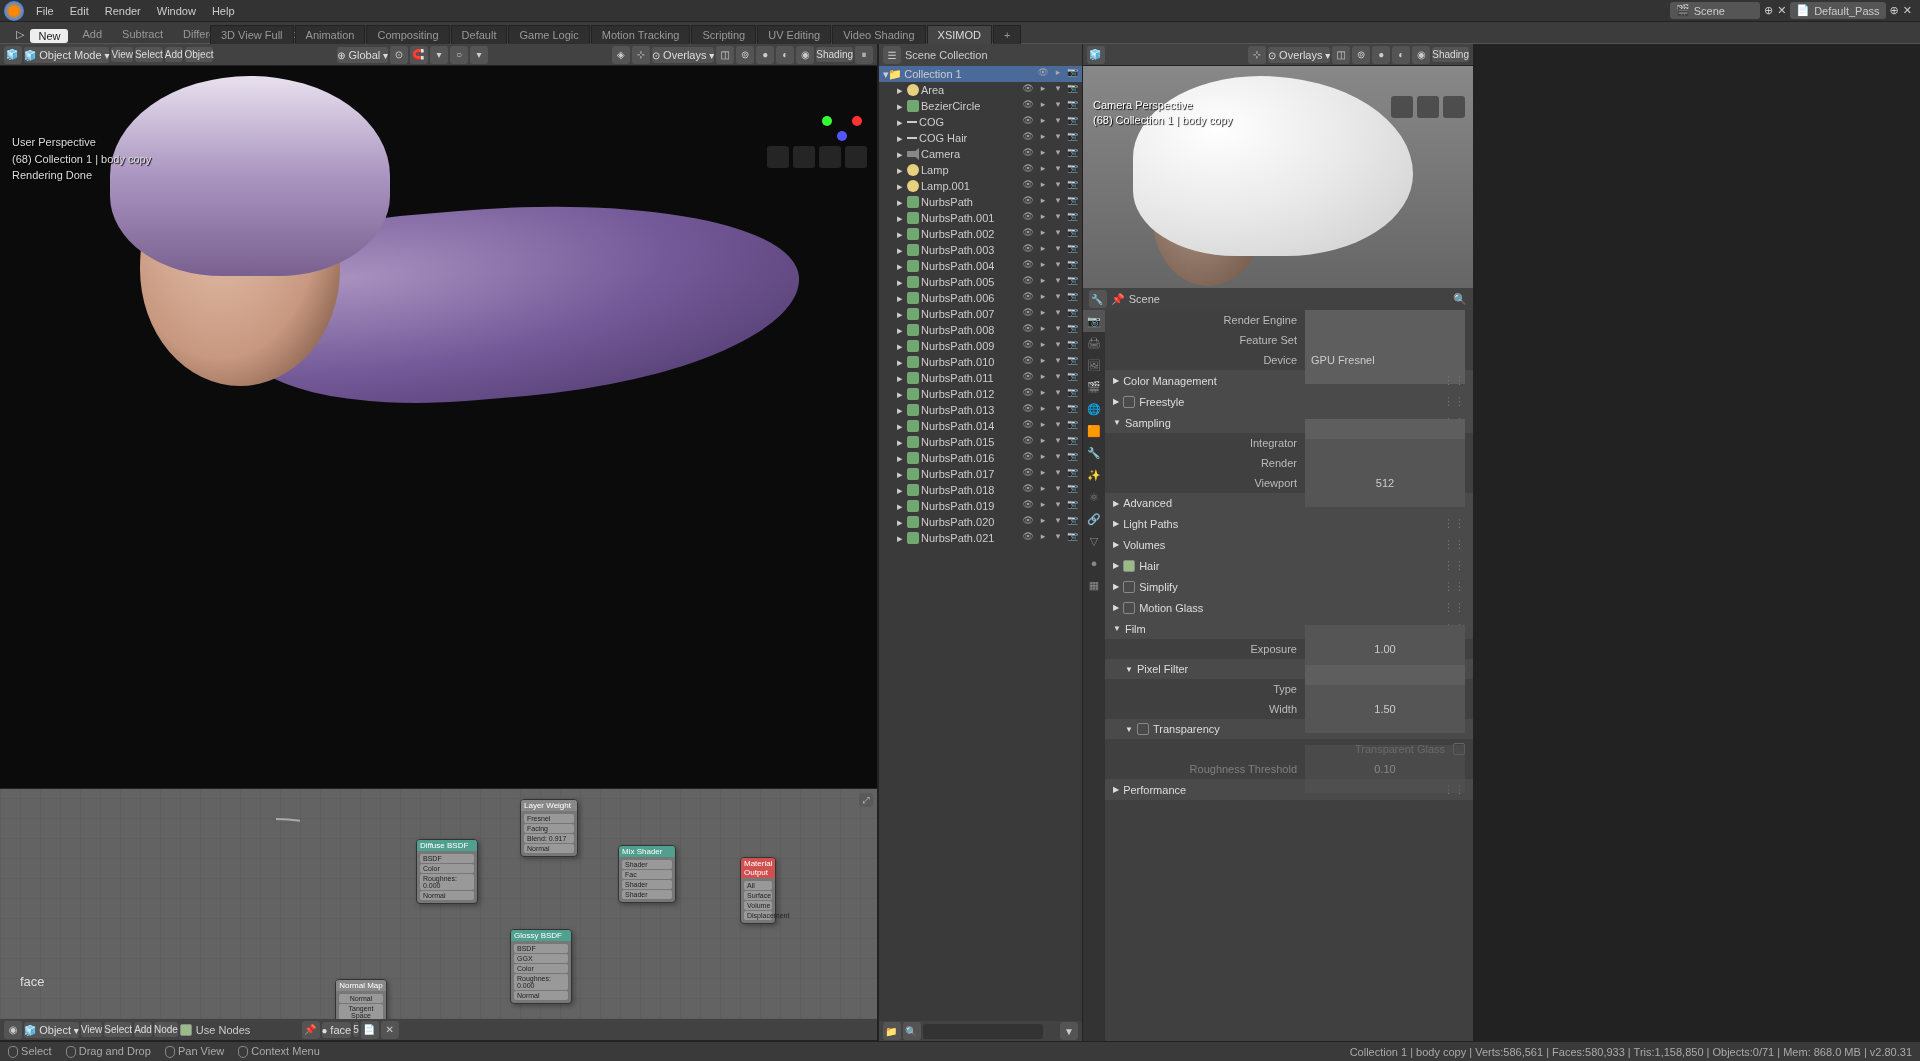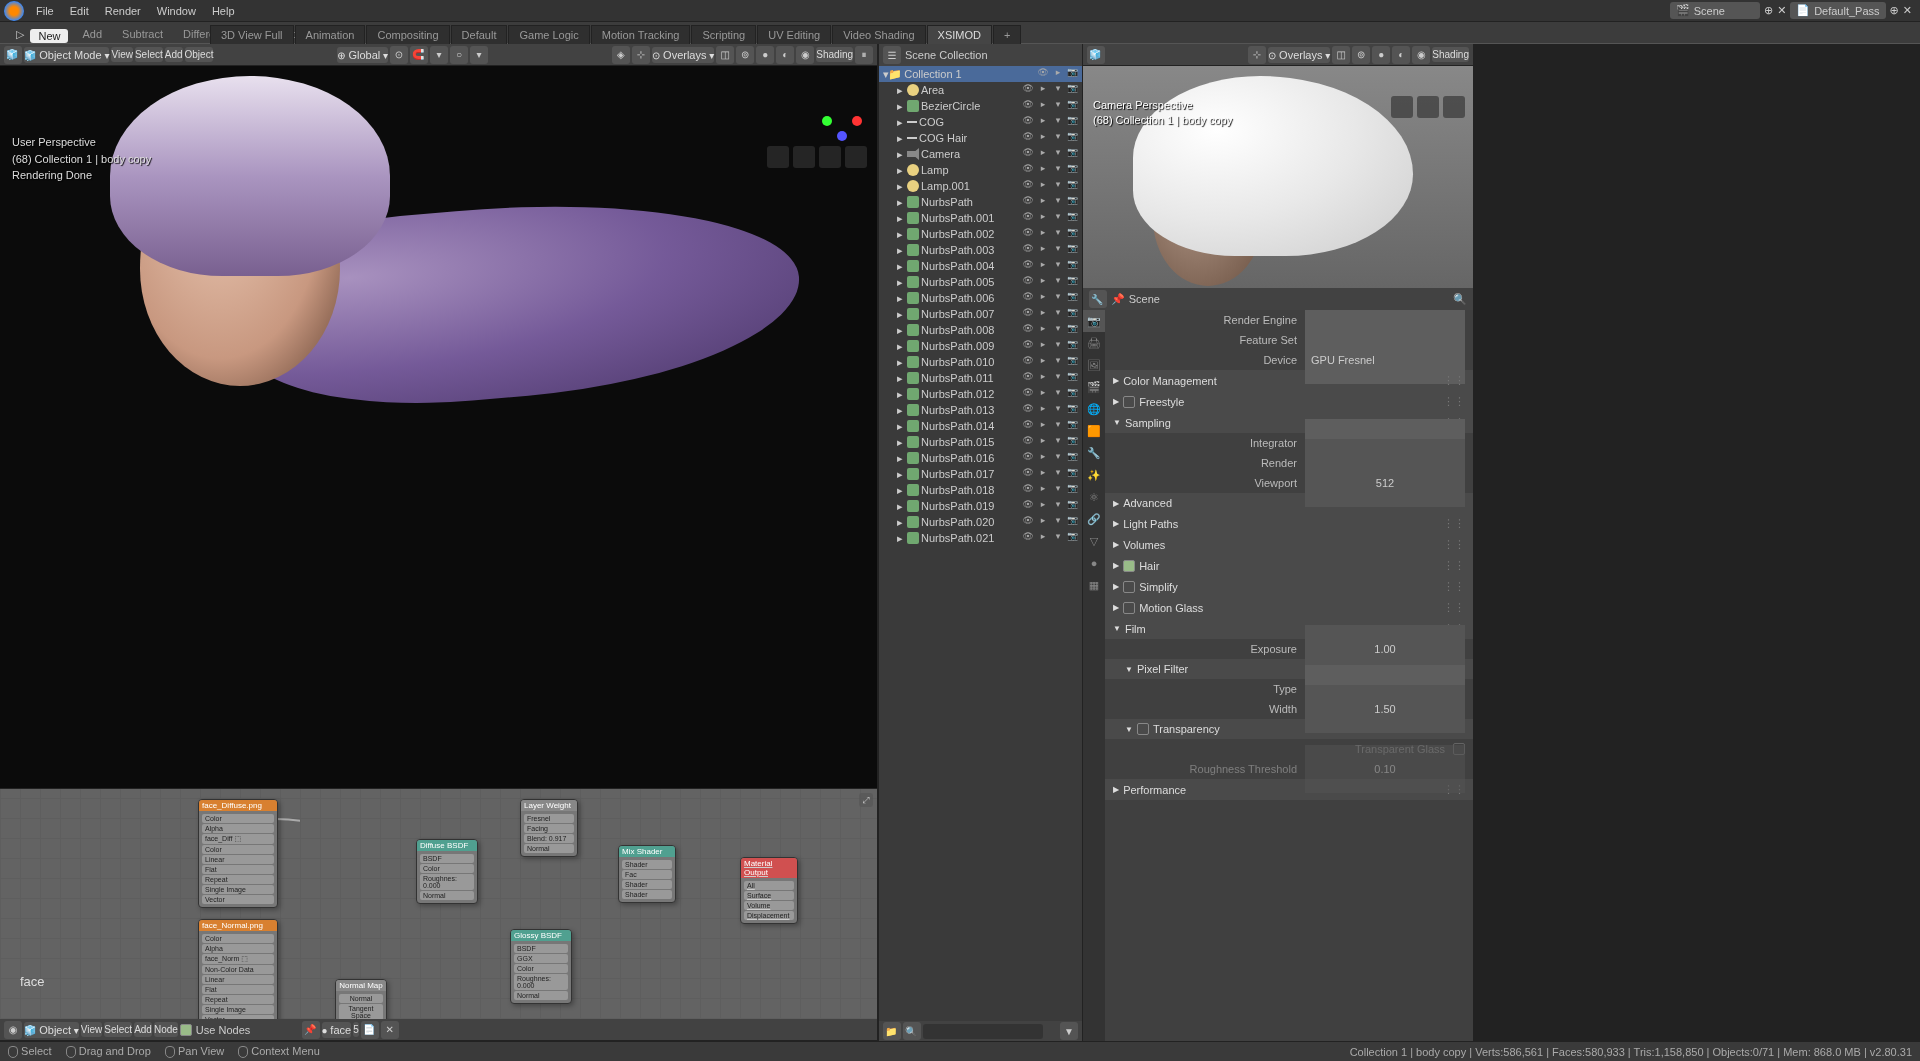--- a/index.html
+++ b/index.html
@@ -720,48 +720,20 @@
         <path d="M 276 30 C 350 30 350 70 416 70" stroke="#aaa" stroke-width="2" fill="none"></path>
         <path d="M 276 160 C 310 160 310 205 335 205" stroke="#aaa" stroke-width="2" fill="none"></path>
         <path d="M 276 160 C 360 160 380 175 510 175" stroke="#aaa" stroke-width="2" fill="none"></path>
         <path d="M 395 200 C 440 200 440 90 460 90" stroke="#aaa" stroke-width="2" fill="none"></path>
         <path d="M 395 200 C 460 200 470 190 508 190" stroke="#aaa" stroke-width="2" fill="none"></path>
         <path d="M 478 65 C 560 65 560 85 618 85" stroke="#aaa" stroke-width="2" fill="none"></path>
         <path d="M 572 155 C 600 155 600 100 618 100" stroke="#aaa" stroke-width="2" fill="none"></path>
         <path d="M 576 35 C 600 35 600 75 618 75" stroke="#aaa" stroke-width="2" fill="none"></path>
         <path d="M 675 70 C 720 70 720 80 740 80" stroke="#aaa" stroke-width="2" fill="none"></path>
       </svg>
-      <div class="node" style="left:198px;top:10px;width:80px;">
-          <div class="node-hdr n-orange">face_Diffuse.png</div>
-          <div class="node-body" id="nb-tex1">
-            <div class="nr">Color</div>
-            <div class="nr">Alpha</div>
-            <div class="nr">face_Diff ⬚</div>
-            <div class="nr">Color</div>
-            <div class="nr">Linear</div>
-            <div class="nr">Flat</div>
-            <div class="nr">Repeat</div>
-            <div class="nr">Single Image</div>
-            <div class="nr">Vector</div>
-          </div>
-        </div>
-      <div class="node" style="left:198px;top:130px;width:80px;">
-          <div class="node-hdr n-orange">face_Normal.png</div>
-          <div class="node-body" id="nb-tex2">
-            <div class="nr">Color</div>
-            <div class="nr">Alpha</div>
-            <div class="nr">face_Norm ⬚</div>
-            <div class="nr">Non-Color Data</div>
-            <div class="nr">Linear</div>
-            <div class="nr">Flat</div>
-            <div class="nr">Repeat</div>
-            <div class="nr">Single Image</div>
-            <div class="nr">Vector</div>
-          </div>
-        </div>
       <div class="node" style="left:416px;top:50px;width:62px;">
           <div class="node-hdr n-teal">Diffuse BSDF</div>
           <div class="node-body" id="nb-diffuse">
             <div class="nr">BSDF</div>
             <div class="nr">Color</div>
             <div class="nr">Roughnes: 0.000</div>
             <div class="nr">Normal</div>
           </div>
         </div>
       <div class="node" style="left:510px;top:140px;width:62px;">
@@ -793,21 +765,21 @@
           </div>
         </div>
       <div class="node" style="left:335px;top:190px;width:52px;text-align:center;">
           <div class="node-hdr n-gray">Normal Map</div>
           <div class="node-body" id="nb-normalmap">
             <div class="nr">Normal</div>
             <div class="nr">Tangent Space</div>
             <div class="nr">Strengt: 1.000</div>
           </div>
         </div>
-      <div class="node" style="left:740px;top:68px;width:58px;text-decoration:underline;">
+      <div class="node" style="left:740px;top:68px;width:36px;">
           <div class="node-hdr n-red">Material Output</div>
           <div class="node-body" id="nb-output">
             <div class="nr">All</div>
             <div class="nr">Surface</div>
             <div class="nr">Volume</div>
             <div class="nr">Displacement</div>
           </div>
         </div>
       <div class="node-label">face</div>
     </div>

